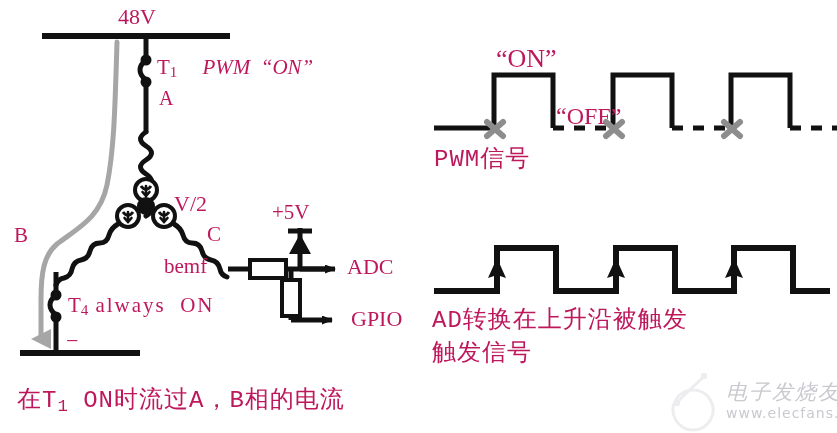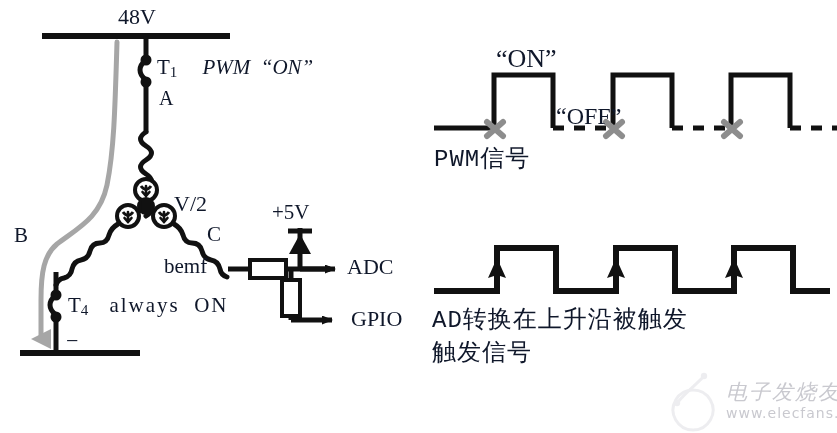--- a/index.html
+++ b/index.html
@@ -18,21 +18,21 @@
     background: #ffffff;
     overflow: hidden;
   }
   #canvas svg {
     position: absolute;
     left: 0;
     top: 0;
   }
   .lbl {
     position: absolute;
-    color: #0f172a;
+    color: #be185d;
     white-space: pre;
     line-height: 1;
     font-family: "Liberation Serif", "DejaVu Serif", serif;
   }
   .lbl-cjk {
     font-family: Liberation Mono, monospace;
     font-weight: 500;
   }
   .sub {
     font-size: 0.72em;
@@ -214,24 +214,25 @@
   <div class="lbl" style="left:207px; top:224px; font-size:21px;">C</div>
 
   <div class="lbl" style="left:164px; top:256px; font-size:21px;">bemf</div>
 
   <div class="lbl" style="left:272px; top:202px; font-size:21px;">+5V</div>
 
   <div class="lbl" style="left:347px; top:256px; font-size:22px;">ADC</div>
 
   <div class="lbl" style="left:351px; top:308px; font-size:22px;">GPIO</div>
 
-  <div class="lbl" style="left:68px; top:295px; font-size:21px;"><span>T</span><span class="sub">4</span><span style="margin-left:21px; letter-spacing:2px;">always  ON</span></div>
+  <div class="lbl" style="left:68px; top:295px; font-size:21px;"><span>T</span><span class="sub">4</span><span style="margin-left:7px; letter-spacing:2px;">always  ON</span></div>
 
   <div class="lbl" style="left:66px; top:330px; font-size:22px;">−</div>
 
+  <div class="lbl lbl-cjk" style="left:17px; top:389px; font-size:24px; letter-spacing:1px;"><span>在T</span><span class="sub">1</span><span> ON时流过A，B相的电流</span></div>
 
   <div class="lbl" style="left:496px; top:46px; font-size:26px;">“ON”</div>
 
   <div class="lbl" style="left:556px; top:104px; font-size:24px;">“OFF”</div>
 
   <div class="lbl lbl-cjk" style="left:434px; top:148px; font-size:24px; letter-spacing:1px;">PWM信号</div>
 
   <div class="lbl lbl-cjk" style="left:432px; top:342px; font-size:24px; letter-spacing:1px;">触发信号</div>
 
   <div class="lbl lbl-cjk" style="left:432px; top:309px; font-size:24px; letter-spacing:1px;">AD转换在上升沿被触发</div>

